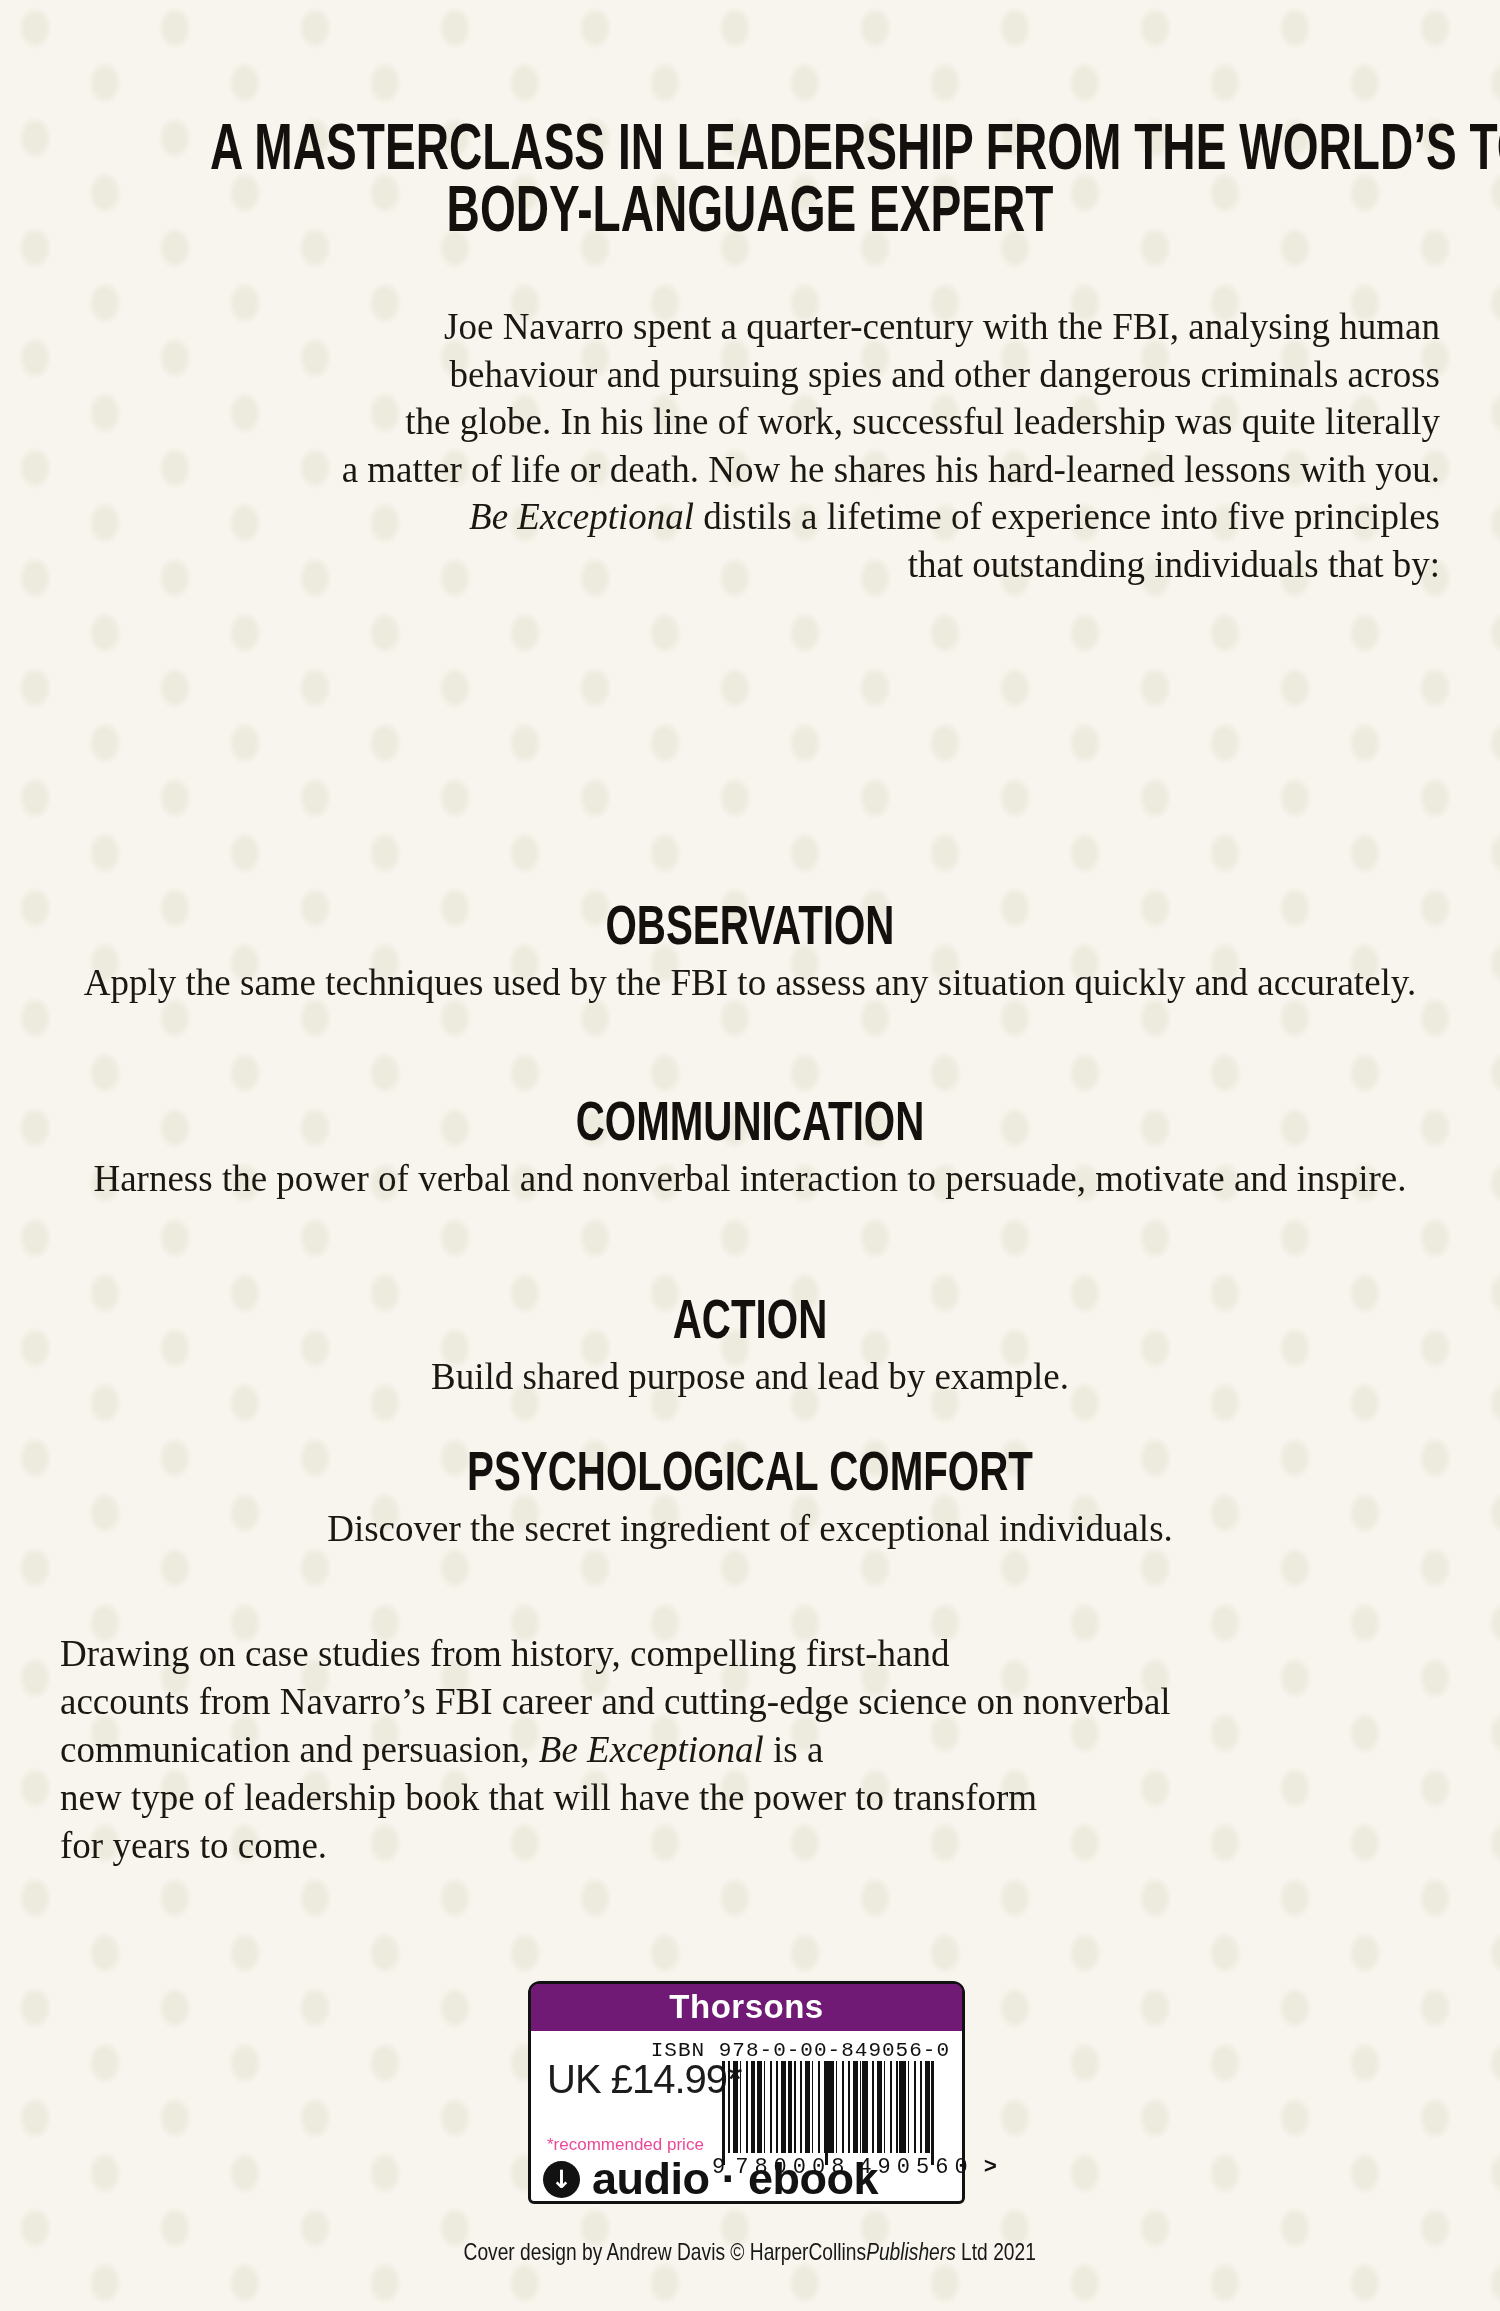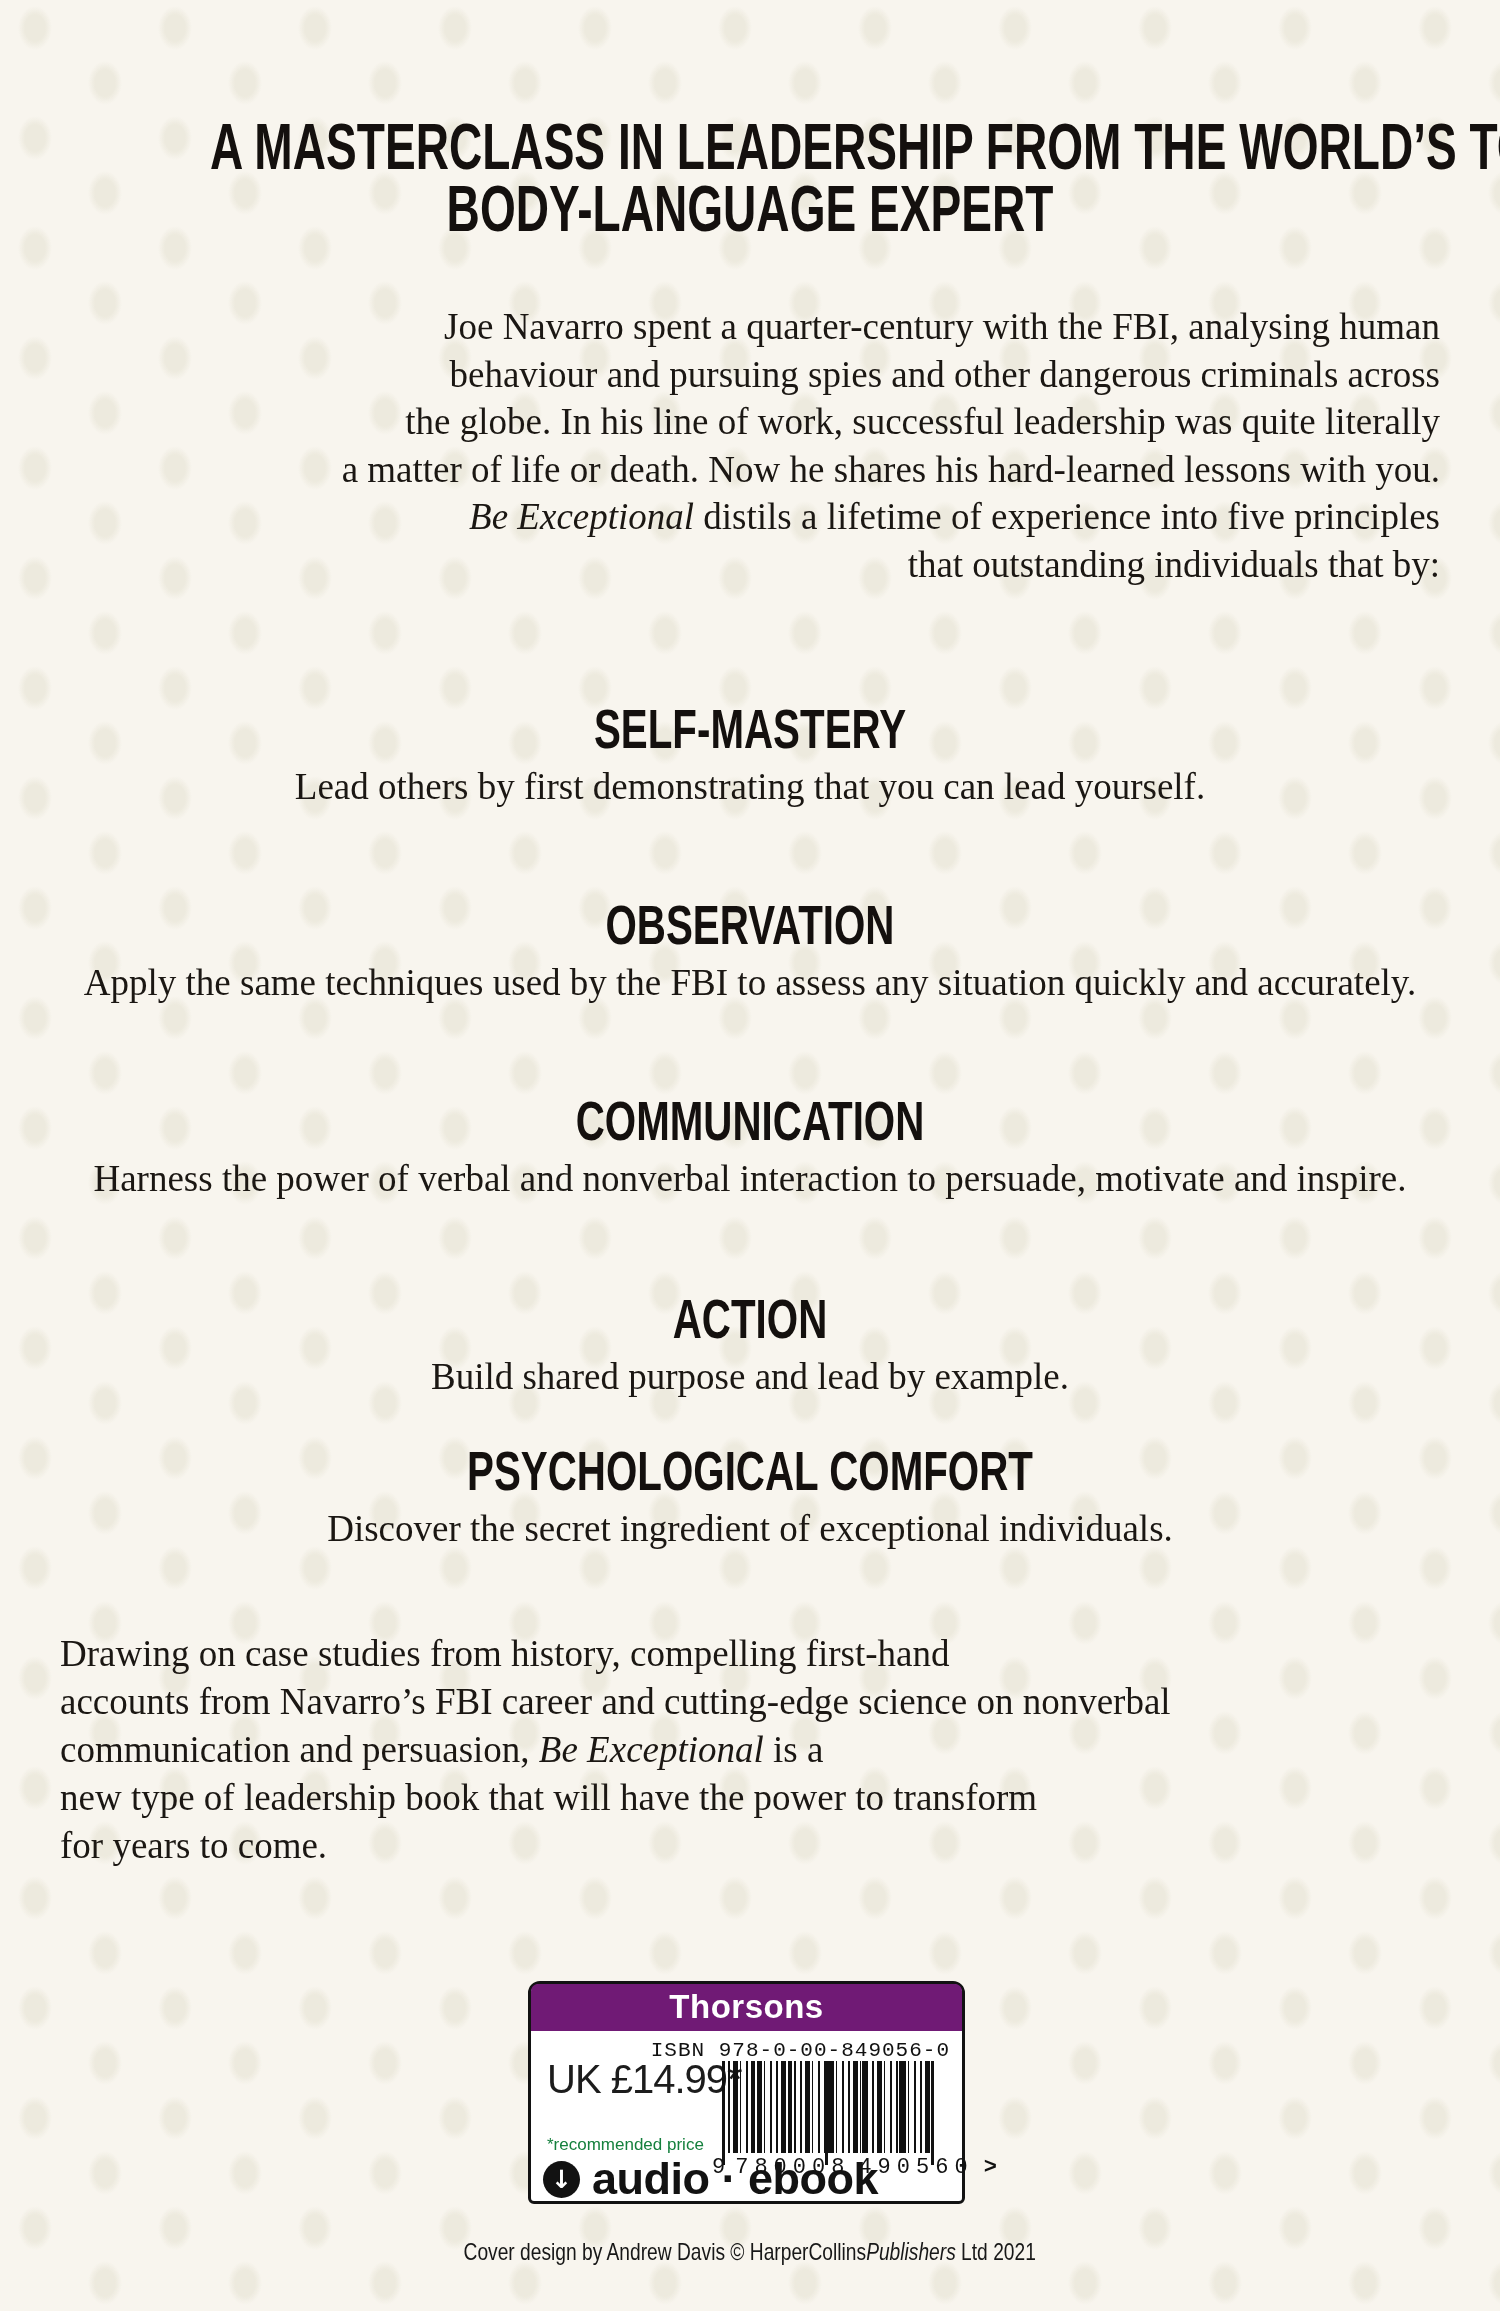--- a/index.html
+++ b/index.html
@@ -63,21 +63,21 @@
     font-size:21px;letter-spacing:1px;color:#111;white-space:nowrap;
   }
   .price{
     position:absolute;top:26px;left:16px;
     font-family:"Liberation Sans", sans-serif;
     font-size:40px;font-weight:400;letter-spacing:-1px;color:#1c1c1c;
   }
   .price-note{
     position:absolute;top:104px;left:16px;
     font-family:"Liberation Sans", sans-serif;
-    font-size:17px;color:#15803d;
+    font-size:17px;color:#ec4899;
   }
   .barcode{position:absolute;top:30px;right:14px;width:236px;height:116px;}
   .bars{
     position:absolute;top:0;left:10px;right:14px;height:92px;
     background-image:
       repeating-linear-gradient(90deg,#111 0 2px,rgba(0,0,0,0) 2px 6px,#111 6px 8px,rgba(0,0,0,0) 8px 11px,#111 11px 16px,rgba(0,0,0,0) 16px 18px,#111 18px 19px,rgba(0,0,0,0) 19px 24px),
       repeating-linear-gradient(90deg,rgba(0,0,0,0) 0 29px,#111 29px 33px,rgba(0,0,0,0) 33px 37px);
   }
   .guard{position:absolute;top:0;width:3px;height:104px;background:#111;}
   .guard.g-left{left:10px;} .guard.g-mid{left:48%;} .guard.g-right{right:14px;}
@@ -120,27 +120,20 @@
 
   <div class="intro">
     <span class="line">Joe Navarro spent a quarter-century with the FBI, analysing human</span>
     <span class="line">behaviour and pursuing spies and other dangerous criminals across</span>
     <span class="line">the globe. In his line of work, successful leadership was quite literally</span>
     <span class="line">a matter of life or death. Now he shares his hard-learned lessons with you.</span>
     <span class="line"><span class="italic">Be Exceptional</span><span> distils a lifetime of experience into five principles</span></span>
     <span class="line">that outstanding individuals that by:</span>
   </div>
 
-  <div class="principle p1">
-    <span class="cond">SELF-MASTERY</span>
-    <div class="p-text">
-      <span class="line">Lead others by first demonstrating that</span>
-      <span class="line">you can lead yourself.</span>
-    </div>
-  </div>
 
   <div class="principle p2">
     <span class="cond">OBSERVATION</span>
     <div class="p-text">
       <span class="line">Apply the same techniques used by</span>
       <span class="line">the FBI to assess any situation quickly and accurately.</span>
     </div>
   </div>
 
   <div class="principle p3">

